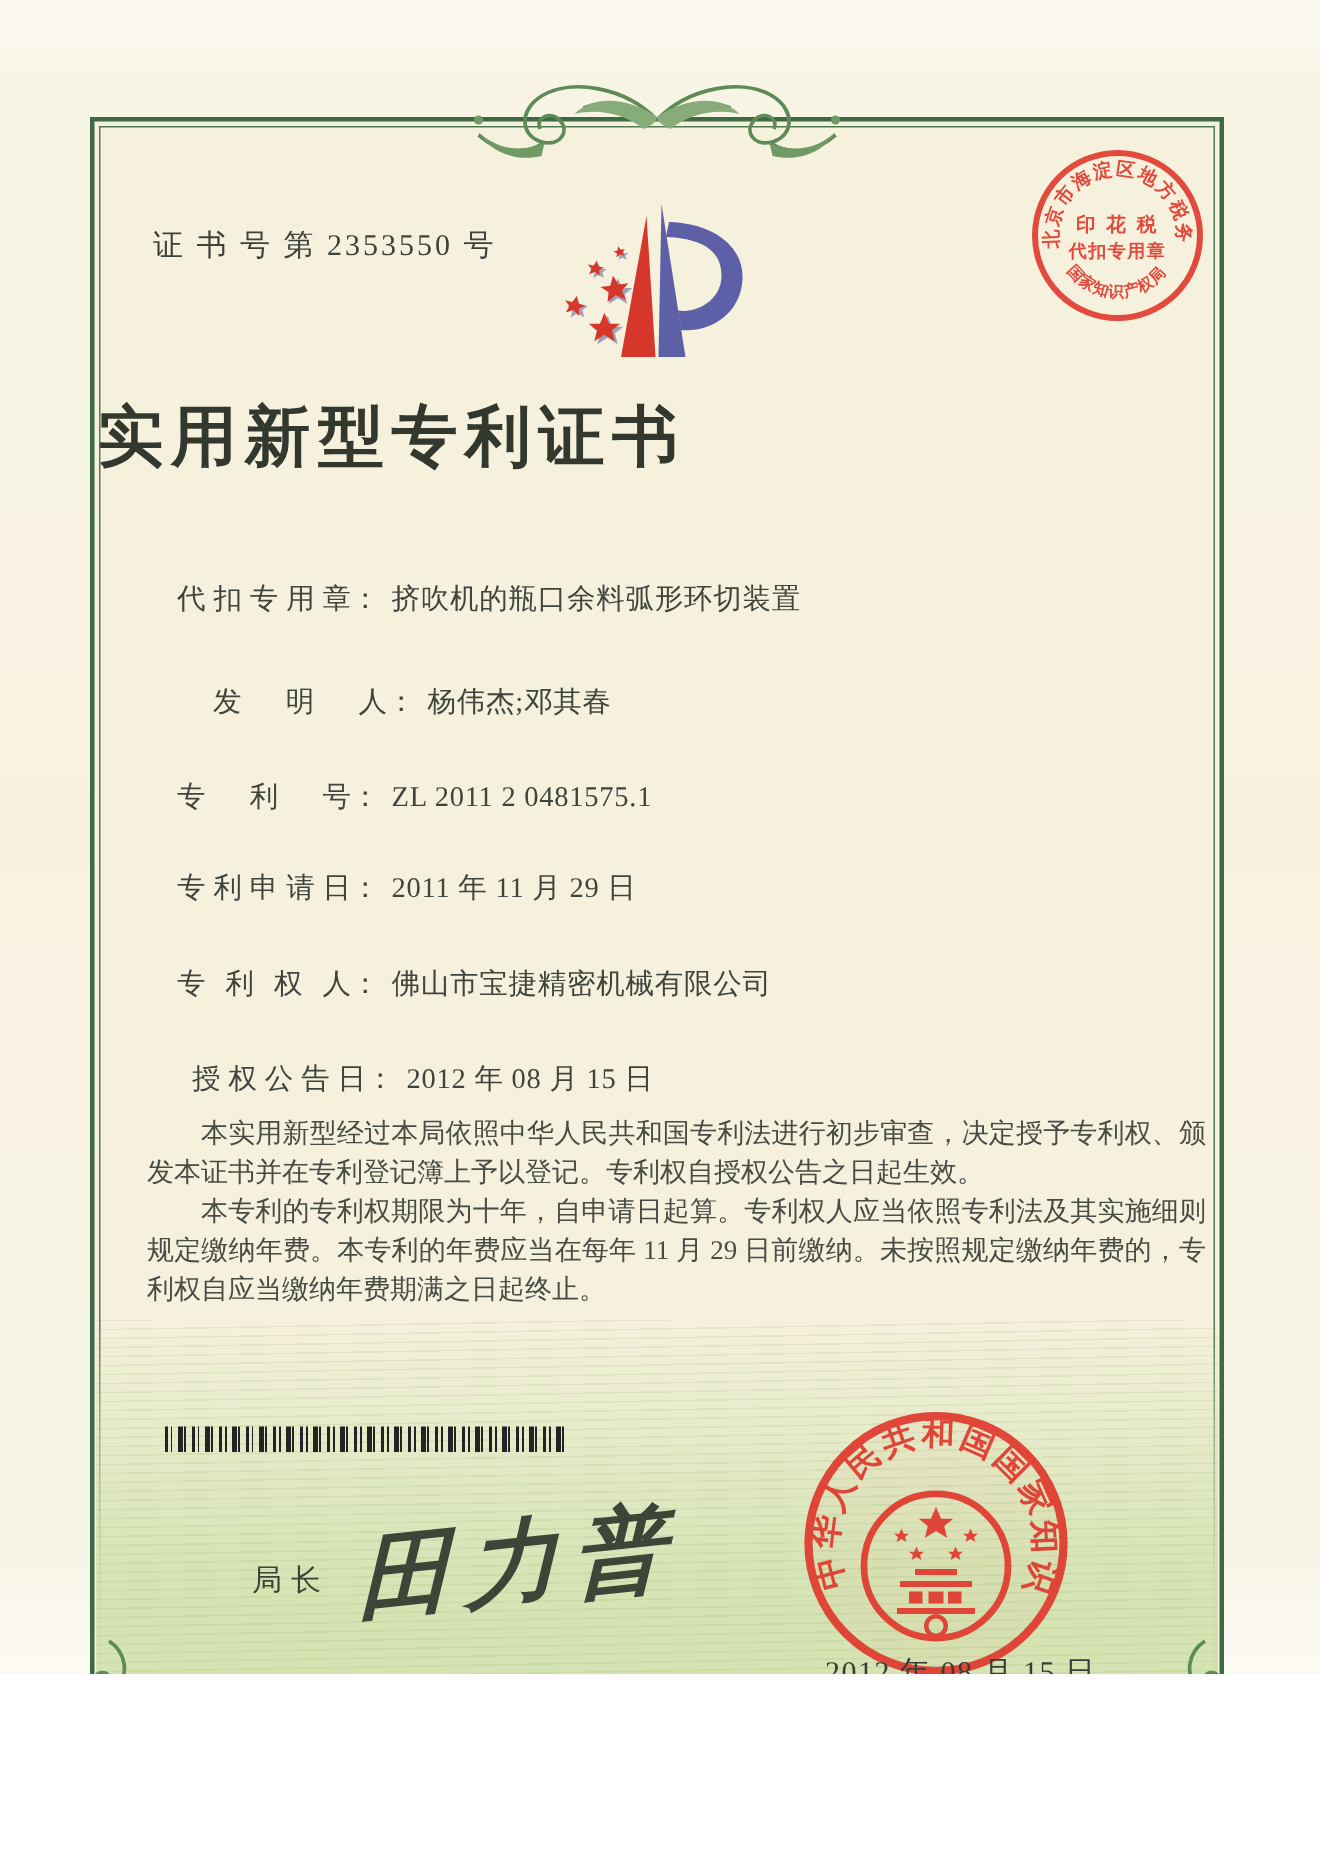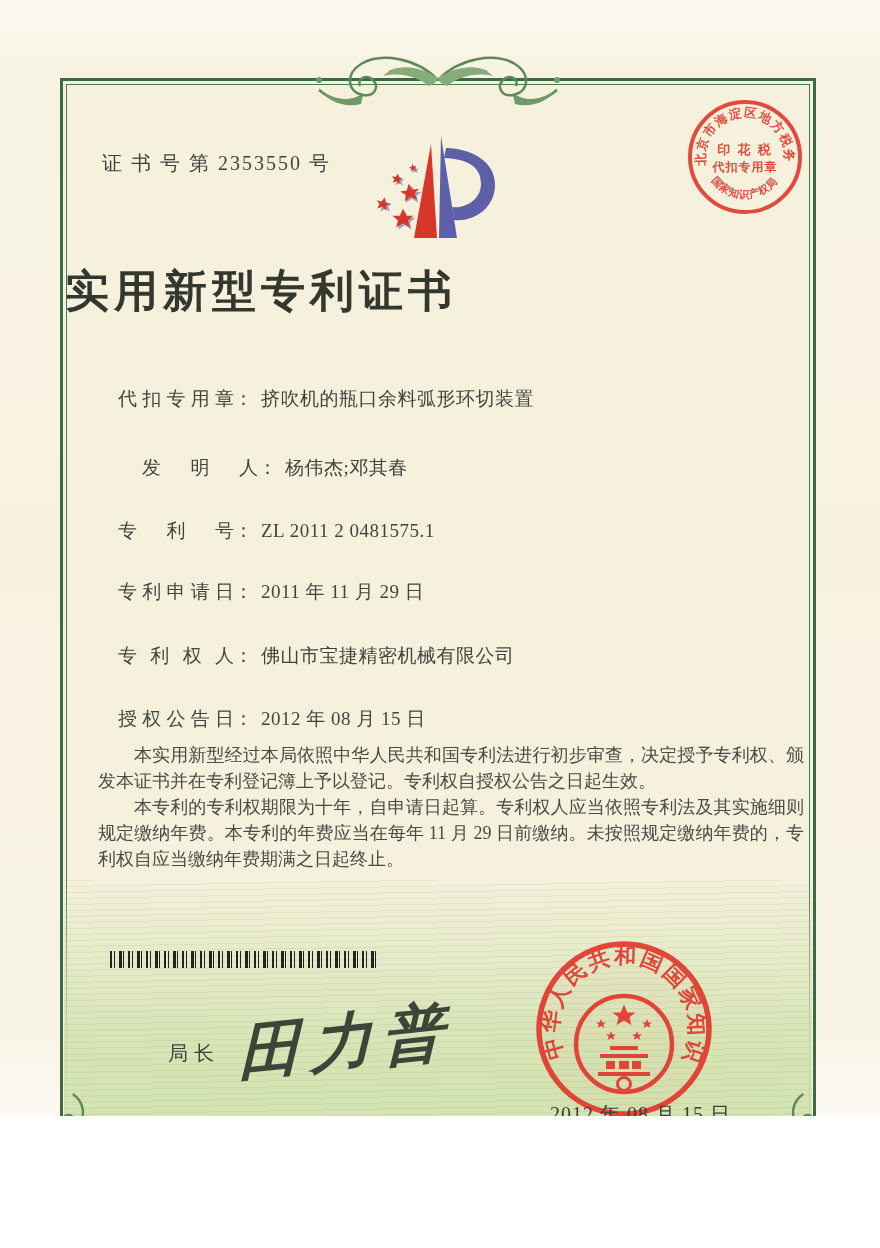--- a/index.html
+++ b/index.html
@@ -28,21 +28,21 @@
   .title { position:absolute; left:60px; top:262px; width:756px; text-align:left;
            font-size:44px; font-weight:bold; letter-spacing:5px; text-indent:5px; color:#33382f; }
 
   .tax-stamp { position:absolute; left:686px; top:98px; width:118px; height:118px; opacity:.9; }
 
   .field { position:absolute; left:118px; font-size:19px; color:#3f453d; white-space:nowrap; }
   .field-label { display:inline-block; width:116px; text-align:justify; text-align-last:justify; }
   .field-colon { display:inline-block; }
   .field-value { margin-left:8px; letter-spacing:.5px; }
   .f0 { top:386px; } .f1 { top:455px;margin-left:24px; } .f2 { top:518px; }
-  .f3 { top:579px; } .f4 { top:643px; } .f5 { top:706px; }
+  .f3 { top:579px; } .f4 { top:643px; } .f5 { top:706px;margin-left:10px; }
 
   .body-text { position:absolute; left:98px; top:742px; width:706px; font-size:18px;
                line-height:26px; color:#474c45; text-align:justify; }
   .body-text p { text-indent:2em;font-family:Liberation Serif, serif; }
 
   .barcode { position:absolute; left:110px; top:951px; width:270px; height:17px;
     background:repeating-linear-gradient(90deg,#232323 0 2px,rgba(0,0,0,0) 2px 4px,#232323 4px 5px,rgba(0,0,0,0) 5px 9px,#232323 9px 12px,rgba(0,0,0,0) 12px 13px,#232323 13px 14px,rgba(0,0,0,0) 14px 18px);
   }
 
   .director { position:absolute; left:168px; top:1040px; font-size:20px; letter-spacing:6px; color:#3c413a; }

